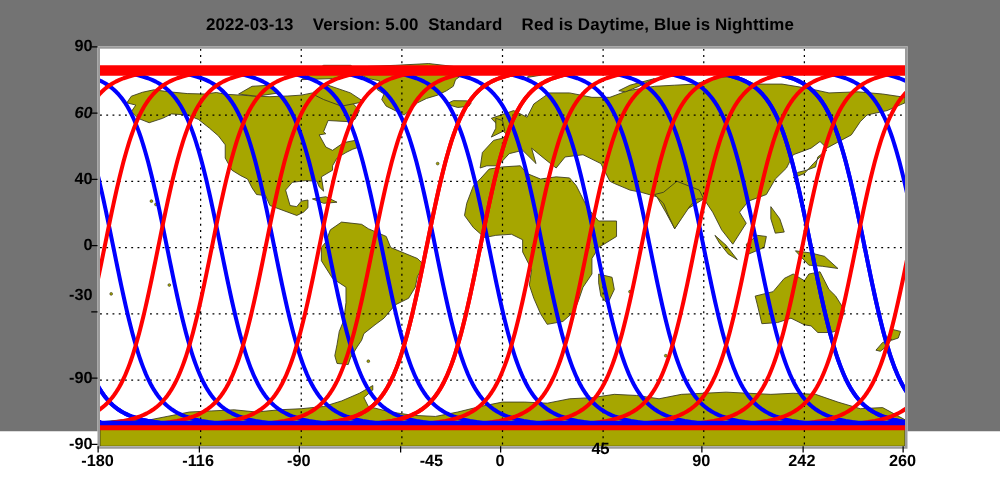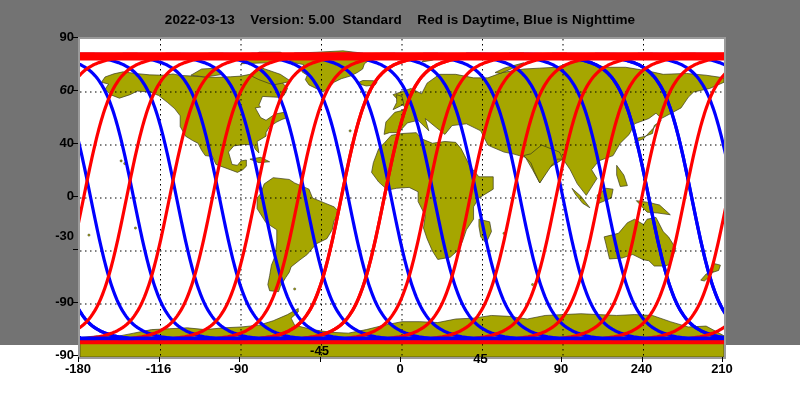--- a/index.html
+++ b/index.html
@@ -230,31 +230,31 @@
       <div class="ytick-label" style="top: 295px;">-90</div>
       <div class="ytick-label" style="top: 348px;">-90</div>
     </div>
   <div id="xtick-layer">
       <div class="xtick-label" style="left: 78px; top: 362px;">-180</div>
       <div class="tickmark-x" style="left: 78px; top: 357px; height: 5px;"></div>
       <div class="xtick-label" style="left: 158.5px; top: 362px;">-116</div>
       <div class="tickmark-x" style="left: 158.5px; top: 357px; height: 5px;"></div>
       <div class="xtick-label" style="left: 239px; top: 362px;">-90</div>
       <div class="tickmark-x" style="left: 239px; top: 357px; height: 5px;"></div>
-      <div class="xtick-label" style="left: 319.5px; top: 344px;">-45</div>
+      <div class="xtick-label" style="left: 319.5px; top: 362px; text-align: right;">-45</div>
       <div class="tickmark-x" style="left: 319.5px; top: 357px; height: 5px;"></div>
       <div class="xtick-label" style="left: 400px; top: 362px;">0</div>
       <div class="tickmark-x" style="left: 400px; top: 357px; height: 5px;"></div>
       <div class="xtick-label" style="left: 480.5px; top: 352px;">45</div>
       <div class="tickmark-x" style="left: 480.5px; top: 357px; height: 5px;"></div>
       <div class="xtick-label" style="left: 561px; top: 362px;">90</div>
       <div class="tickmark-x" style="left: 561px; top: 357px; height: 5px;"></div>
-      <div class="xtick-label" style="left: 641.5px; top: 362px;">240</div>
+      <div class="xtick-label" style="left: 641.5px; top: 362px;">242</div>
       <div class="tickmark-x" style="left: 641.5px; top: 357px; height: 5px;"></div>
-      <div class="xtick-label" style="left: 722px; top: 362px;">210</div>
+      <div class="xtick-label" style="left: 722px; top: 362px;">260</div>
       <div class="tickmark-x" style="left: 722px; top: 357px; height: 5px;"></div>
       <div class="tickmark-y" style="left: 73px; top: 37px; width: 5px;"></div>
       <div class="tickmark-y" style="left: 73px; top: 90px; width: 5px;"></div>
       <div class="tickmark-y" style="left: 73px; top: 143px; width: 5px;"></div>
       <div class="tickmark-y" style="left: 73px; top: 196px; width: 5px;"></div>
       <div class="tickmark-y" style="left: 73px; top: 249px; width: 5px;"></div>
       <div class="tickmark-y" style="left: 73px; top: 302px; width: 5px;"></div>
       <div class="tickmark-y" style="left: 73px; top: 355px; width: 5px;"></div>
     </div>
 

